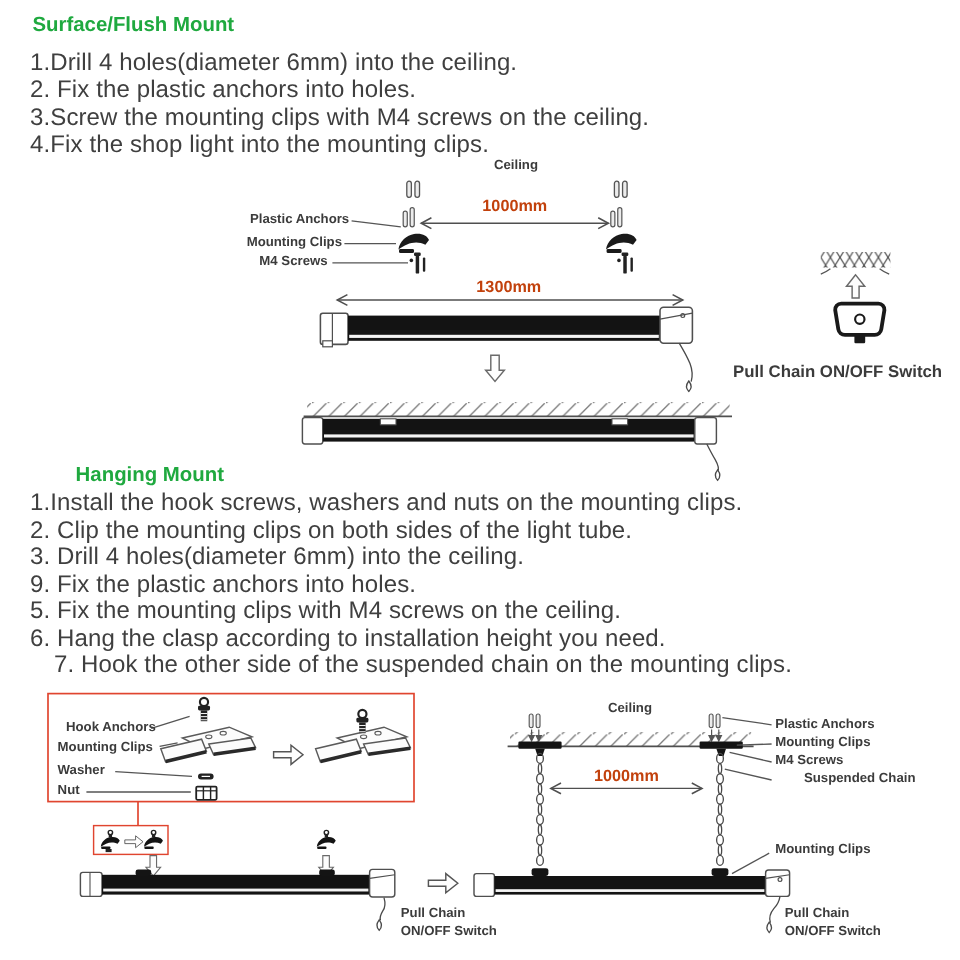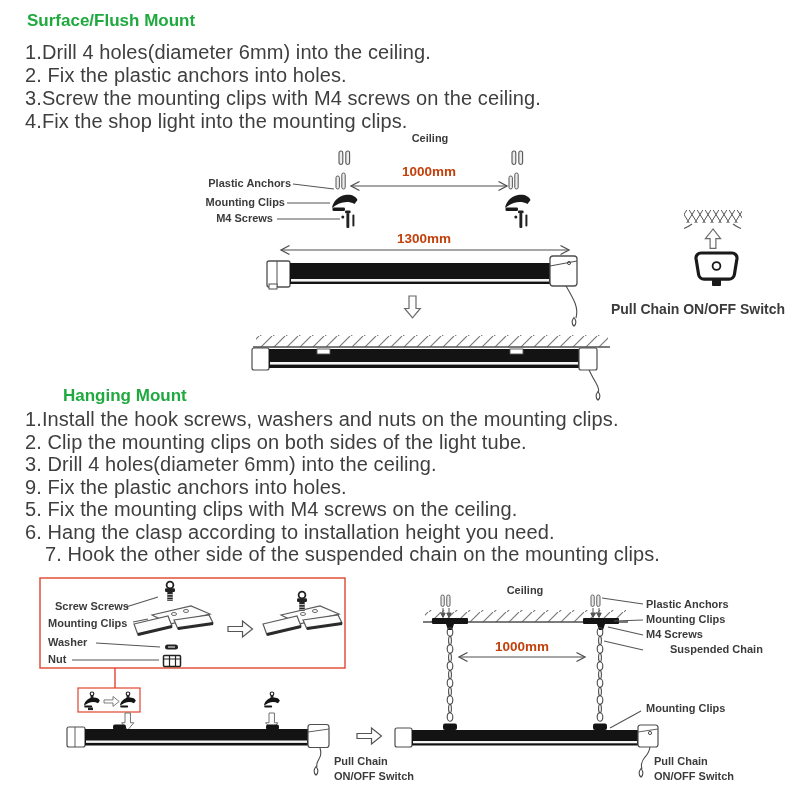--- a/index.html
+++ b/index.html
@@ -287,21 +287,21 @@
 
   <div class="txt heading" style="left:27px;top:386px;margin-left:36px;">Hanging Mount</div>
   <div class="txt step" style="left:25px;top:408px;">1.Install the hook screws, washers and nuts on the mounting clips.</div>
   <div class="txt step" style="left:25px;top:430.5px;">2. Clip the mounting clips on both sides of the light tube.</div>
   <div class="txt step" style="left:25px;top:453px;">3. Drill 4 holes(diameter 6mm) into the ceiling.</div>
   <div class="txt step" style="left:25px;top:475.5px;">9. Fix the plastic anchors into holes.</div>
   <div class="txt step" style="left:25px;top:498px;">5. Fix the mounting clips with M4 screws on the ceiling.</div>
   <div class="txt step" style="left:25px;top:520.5px;">6. Hang the clasp according to installation height you need.</div>
   <div class="txt step" style="left:25px;top:543px;margin-left:20px;">7. Hook the other side of the suspended chain on the mounting clips.</div>
 
-  <div class="txt lbl" style="left:55px;top:600px;">Screw Screws</div>
+  <div class="txt lbl" style="left:55px;top:600px;">Hook Anchors</div>
   <div class="txt lbl" style="left:48px;top:617px;">Mounting Clips</div>
   <div class="txt lbl" style="left:48px;top:636px;text-align:center;">Washer</div>
   <div class="txt lbl" style="left:48px;top:653px;">Nut</div>
 
   <div class="txt lbl" style="left:334px;top:755px;">Pull Chain</div>
   <div class="txt lbl" style="left:334px;top:770px;">ON/OFF Switch</div>
 
   <div class="txt lbl center" style="left:480px;top:584px;width:90px;">Ceiling</div>
   <div class="txt lbl" style="left:646px;top:598px;">Plastic Anchors</div>
   <div class="txt lbl" style="left:646px;top:613px;">Mounting Clips</div>

